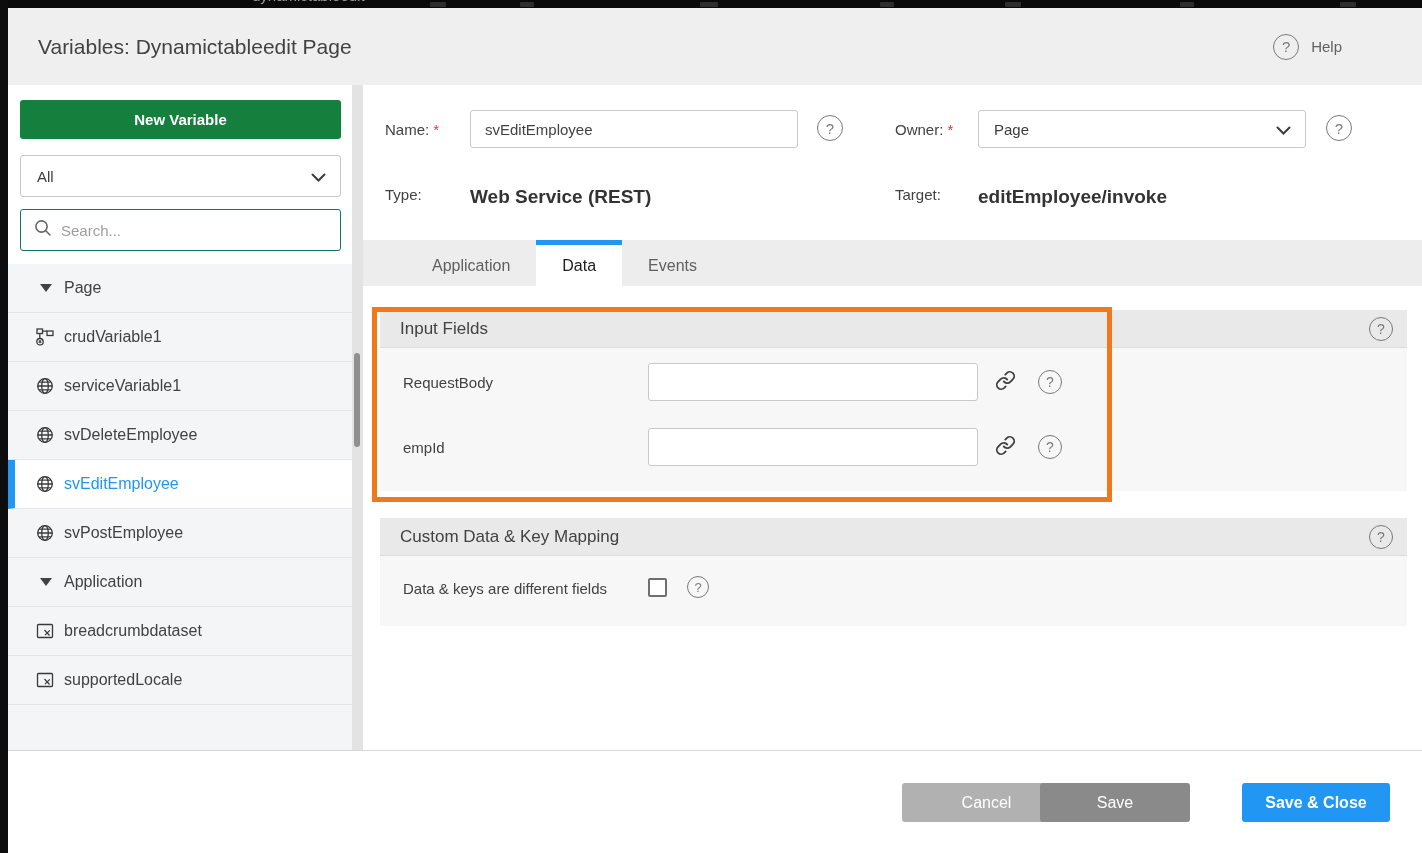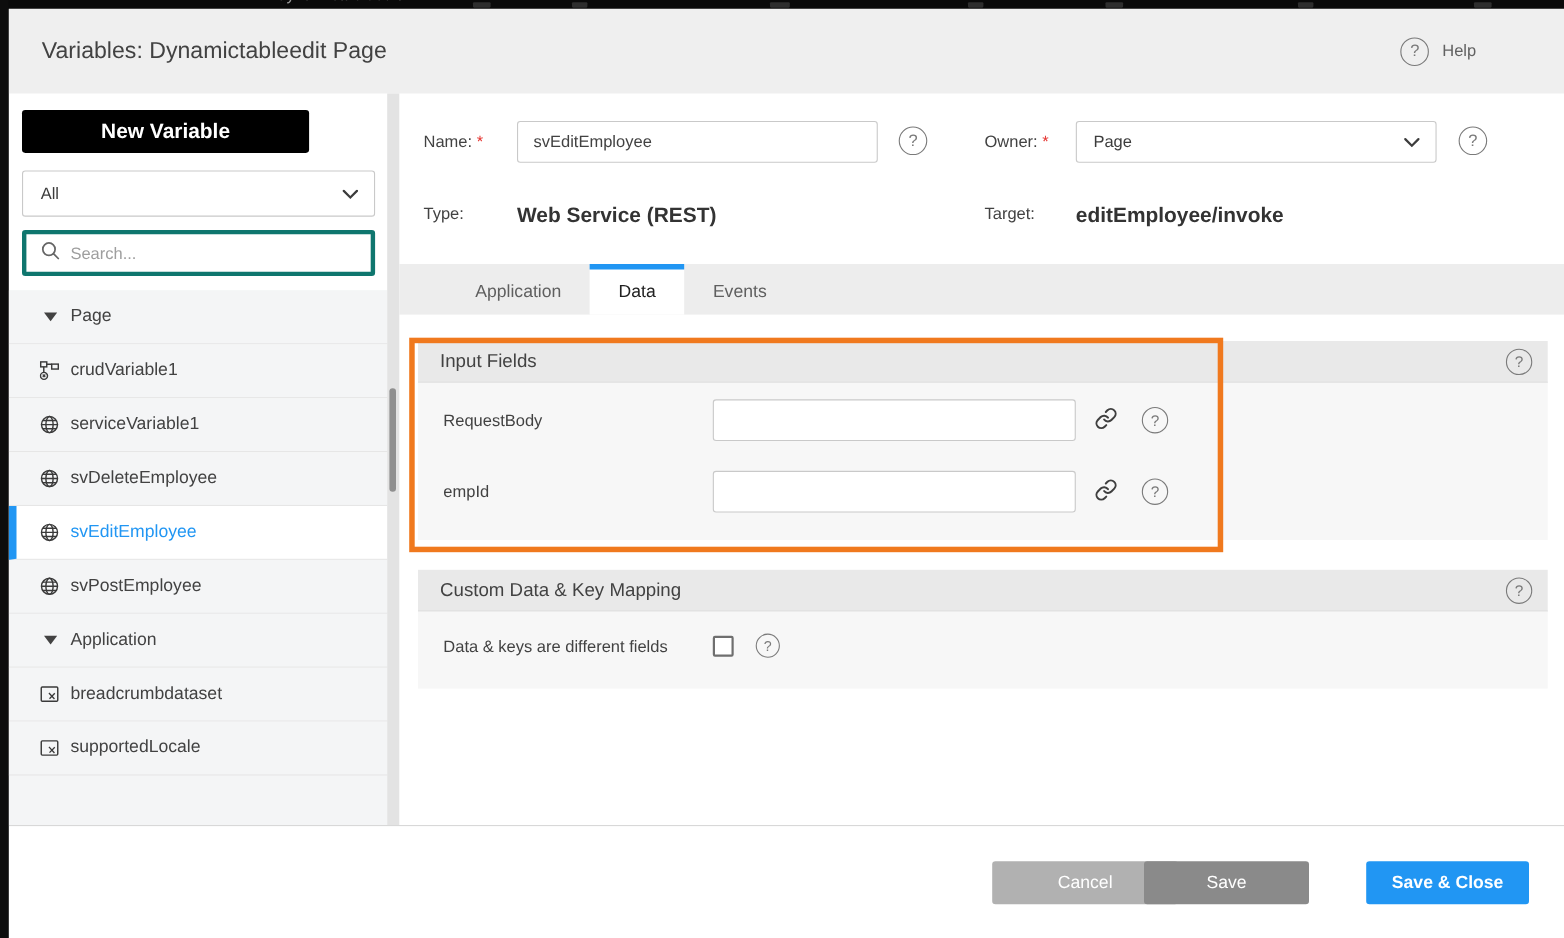--- a/index.html
+++ b/index.html
@@ -22,25 +22,25 @@
   .help-label { font-size:15px; color:#616161; }
 
   
   .qicon { display:flex; align-items:center; justify-content:center; border:1.6px solid #7a7a7a; border-radius:50%; color:#7a7a7a; background:transparent; }
   .qicon::after { content:"?"; font-size:14px; line-height:1; }
   .q26 { width:26px; height:26px; } .q26::after{ font-size:15px; }
   .q24 { width:24px; height:24px; }
   .q22 { width:22px; height:22px; } .q22::after{ font-size:13px; }
 
   
-  .btn-new { position:absolute; left:12px; top:92px; width:261px; height:39px; background:#000000; color:#fff; border:none; border-radius:3px; font-size:19px; font-weight:bold; font-family:inherit; cursor:pointer; }
+  .btn-new { position:absolute; left:12px; top:92px; width:321px; height:39px; background:#15803d; color:#fff; border:none; border-radius:3px; font-size:15px; font-weight:bold; font-family:inherit; cursor:pointer; }
   .select-box { position:absolute; display:flex; align-items:center; background:#fff; border:1px solid #c9c9c9; border-radius:3px; font-size:15px; color:#3c3c3c; cursor:pointer; }
   .filter-select { left:12px; top:147px; width:321px; height:42px; padding:0 14px 0 16px; }
   .select-box .sel-val { flex:1; }
-  .search-box { position:absolute; left:12px; top:201px; width:321px; height:42px; border:4px solid #0f766e; border-radius:3px; background:#fff; display:flex; align-items:center; padding:0 10px 0 13px; gap:9px; }
+  .search-box { position:absolute; left:12px; top:201px; width:321px; height:42px; border:1px solid #0f766e; border-radius:3px; background:#fff; display:flex; align-items:center; padding:0 10px 0 13px; gap:9px; }
   .search-box input { border:none; outline:none; flex:1; font-size:15px; font-family:inherit; color:#424242; background:transparent; }
   .search-box input::placeholder { color:#9e9e9e; }
 
   .var-list { position:absolute; left:0; top:256px; width:344px; height:486px; background:#f4f5f6; }
   .row { height:49px; display:flex; align-items:center; padding-left:28px; border-bottom:1px solid #e6e6e6; background:#f4f5f6; font-size:16px; color:#424242; cursor:pointer; }
   .row .icn { width:18px; height:18px; display:flex; align-items:center; justify-content:center; margin-right:10px; flex:none; }
   .row.selected { background:#ffffff; border-left:7px solid #2196f3; padding-left:21px; color:#2196f3; }
   .tri-down { width:0; height:0; border-left:6px solid transparent; border-right:6px solid transparent; border-top:8px solid #424242; margin-left:2px; }
 
   .scroll-track { position:absolute; left:344px; top:77px; width:11px; height:665px; background:#e3e3e3; }

